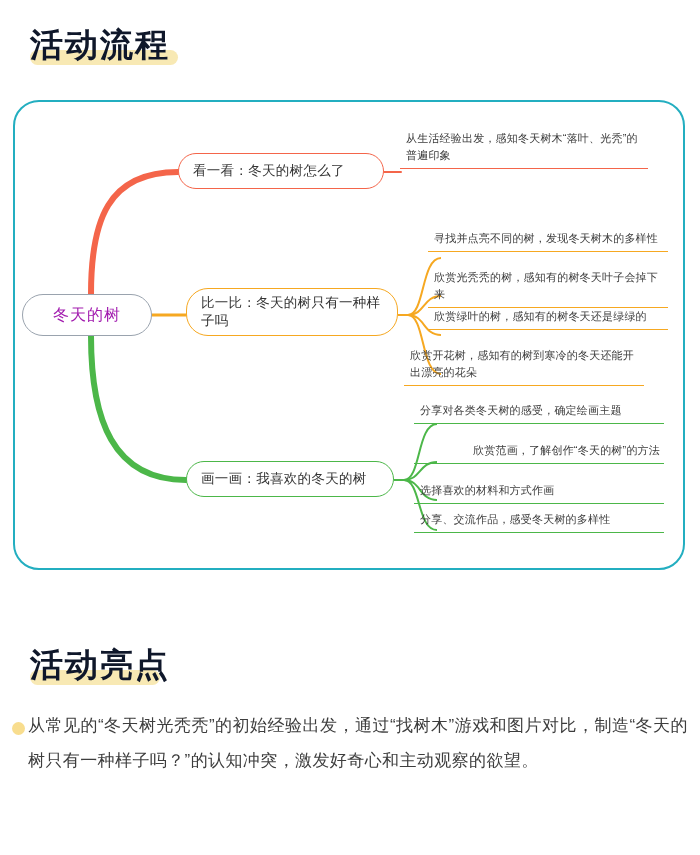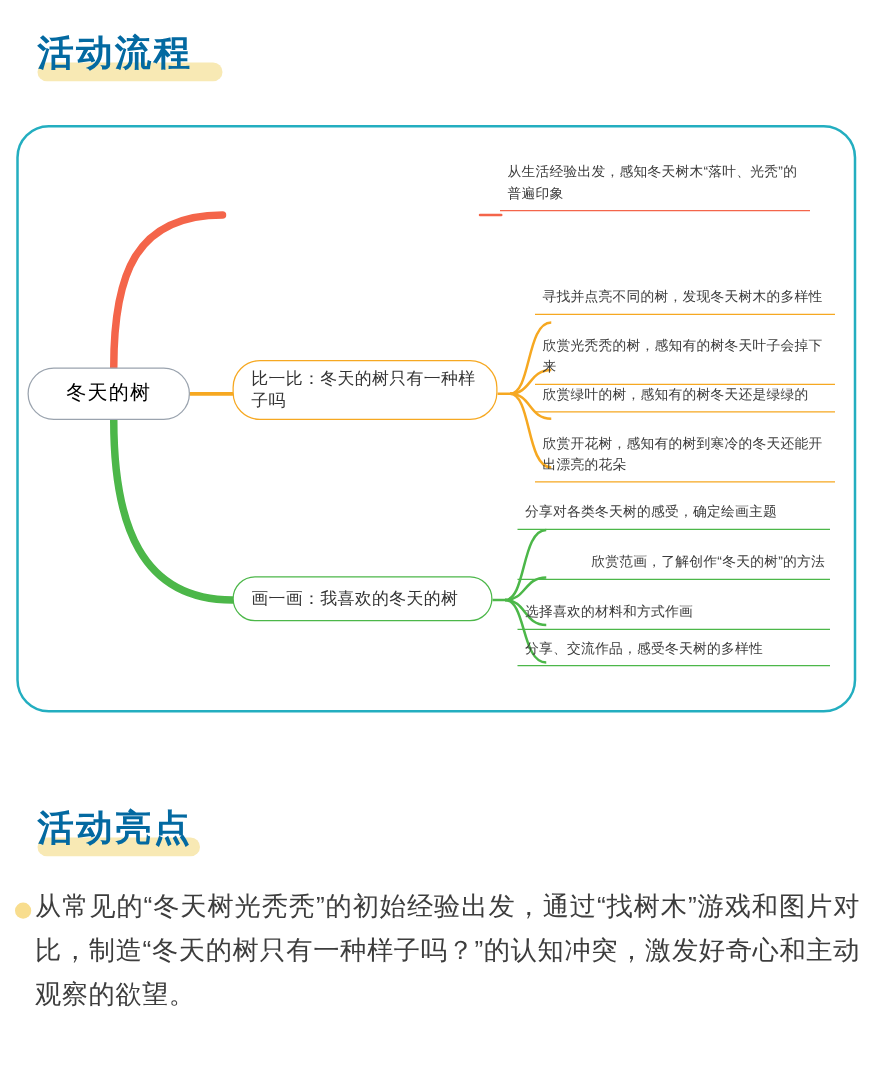--- a/index.html
+++ b/index.html
@@ -11,22 +11,22 @@
   .page{position:relative;width:700px;height:855px;}
 
   
   .section-head{position:absolute;height:42px;}
   .section-head .hl{
     position:absolute;left:0;bottom:2px;height:15px;border-radius:8px;
     background:#f8e9b4;z-index:0;
   }
   .section-head .txt{
     position:relative;z-index:1;
-    font-size:29px;font-weight:bold;letter-spacing:2px;color:#0369a1;
-    line-height:40px;white-space:nowrap;font-family:Liberation Mono, monospace;
+    font-size:33px;font-weight:bold;letter-spacing:2px;color:#0f172a;
+    line-height:40px;white-space:nowrap;
   }
   #head-flow{left:30px;top:25px;}
   #head-flow .hl{width:148px;}
   #head-high{left:30px;top:645px;}
   #head-high .hl{width:130px;}
 
   
   .map-card{
     position:absolute;left:13px;top:100px;width:672px;height:470px;
     border:2.5px solid #23aec0;border-radius:26px;box-sizing:border-box;
@@ -38,21 +38,21 @@
   .node{
     position:absolute;box-sizing:border-box;
     display:flex;align-items:center;
     border-radius:22px;background:#fff;
     font-size:13.5px;line-height:18px;color:#333;
     padding:5px 14px;letter-spacing:.3px;
   }
   #root-node{
     left:22px;top:294px;width:130px;height:42px;
     border:1.6px solid #9aa3ae;border-radius:21px;
-    font-size:16px;justify-content:center;letter-spacing:1px;color:#000000;
+    font-size:16px;justify-content:center;letter-spacing:1px;color:#a21caf;
   }
   #branch-1{left:178px;top:153px;width:206px;height:36px;border:1.6px solid #f4654a;}
   #branch-2{left:186px;top:288px;width:212px;height:48px;border:1.6px solid #f6a821;}
   #branch-3{left:186px;top:461px;width:208px;height:36px;border:1.6px solid #4cb749;}
 
   
   .leaf{
     position:absolute;box-sizing:border-box;
     font-size:11px;line-height:17px;color:#3b3b3b;
     padding:2px 4px 4px 6px;letter-spacing:.2px;
@@ -61,21 +61,21 @@
   .leaf.u-orange{border-bottom:1.6px solid #f6a821;margin-top:15px;}
   .leaf.u-green{border-bottom:1.6px solid #4cb749;}
 
   
   .bullet{
     position:absolute;left:12px;top:722px;width:13px;height:13px;
     border-radius:50%;background:#f8dd8e;
   }
   .para{
     position:absolute;left:28px;top:708px;width:660px;
-    font-size:21px;line-height:35px;color:#3d3d3d;letter-spacing:.4px;
+    font-size:17px;line-height:35px;color:#3d3d3d;letter-spacing:.4px;
     text-align:justify;
   }
 </style>
 </head>
 <body>
 
 <div class="page">
 
   <div class="section-head" id="head-flow">
     <div class="hl"></div>
@@ -104,33 +104,36 @@
     <path d="M 391 380 C 408 380 404 324 424 324" fill="none" stroke="#4cb749" stroke-width="2"></path>
     <path d="M 391 380 C 408 380 406 362 424 362" fill="none" stroke="#4cb749" stroke-width="2"></path>
     <path d="M 391 380 C 408 380 406 400 424 400" fill="none" stroke="#4cb749" stroke-width="2"></path>
     <path d="M 391 380 C 408 380 404 430 424 430" fill="none" stroke="#4cb749" stroke-width="2"></path>
   </svg>
 
   <div class="node" id="root-node">
     <span>冬天的树</span>
   </div>
 
+  <div class="node" id="branch-1">
+    <span>看一看：冬天的树怎么了</span>
+  </div>
   <div class="node" id="branch-3">
     <span>画一画：我喜欢的冬天的树</span>
   </div>
   <div class="node" id="branch-2">
     <span>比一比：冬天的树只有一种样子吗</span>
   </div>
 
   <div class="leaf u-red" style="left:400px;top:128px;width:248px;">从生活经验出发，感知冬天树木“落叶、光秃”的普遍印象</div>
 
   <div class="leaf u-orange" style="left:428px;top:213px;width:240px;">寻找并点亮不同的树，发现冬天树木的多样性</div>
   <div class="leaf u-orange" style="left:428px;top:252px;width:240px;">欣赏光秃秃的树，感知有的树冬天叶子会掉下来</div>
   <div class="leaf u-orange" style="left:428px;top:291px;width:240px;">欣赏绿叶的树，感知有的树冬天还是绿绿的</div>
-  <div class="leaf u-orange" style="left:428px;top:330px;width:240px;">欣赏开花树，感知有的树到寒冷的冬天还能开出漂亮的花朵</div>
+  <div class="leaf u-orange" style="left:404px;top:330px;width:240px;">欣赏开花树，感知有的树到寒冷的冬天还能开出漂亮的花朵</div>
 
   <div class="leaf u-green" style="left:414px;top:400px;width:250px;">分享对各类冬天树的感受，确定绘画主题</div>
   <div class="leaf u-green" style="left:414px;top:440px;width:250px;text-align:right;">欣赏范画，了解创作“冬天的树”的方法</div>
   <div class="leaf u-green" style="left:414px;top:480px;width:250px;">选择喜欢的材料和方式作画</div>
   <div class="leaf u-green" style="left:414px;top:509px;width:250px;">分享、交流作品，感受冬天树的多样性</div>
 
   <div class="section-head" id="head-high">
     <div class="hl"></div>
     <div class="txt">活动亮点</div>
   </div>

